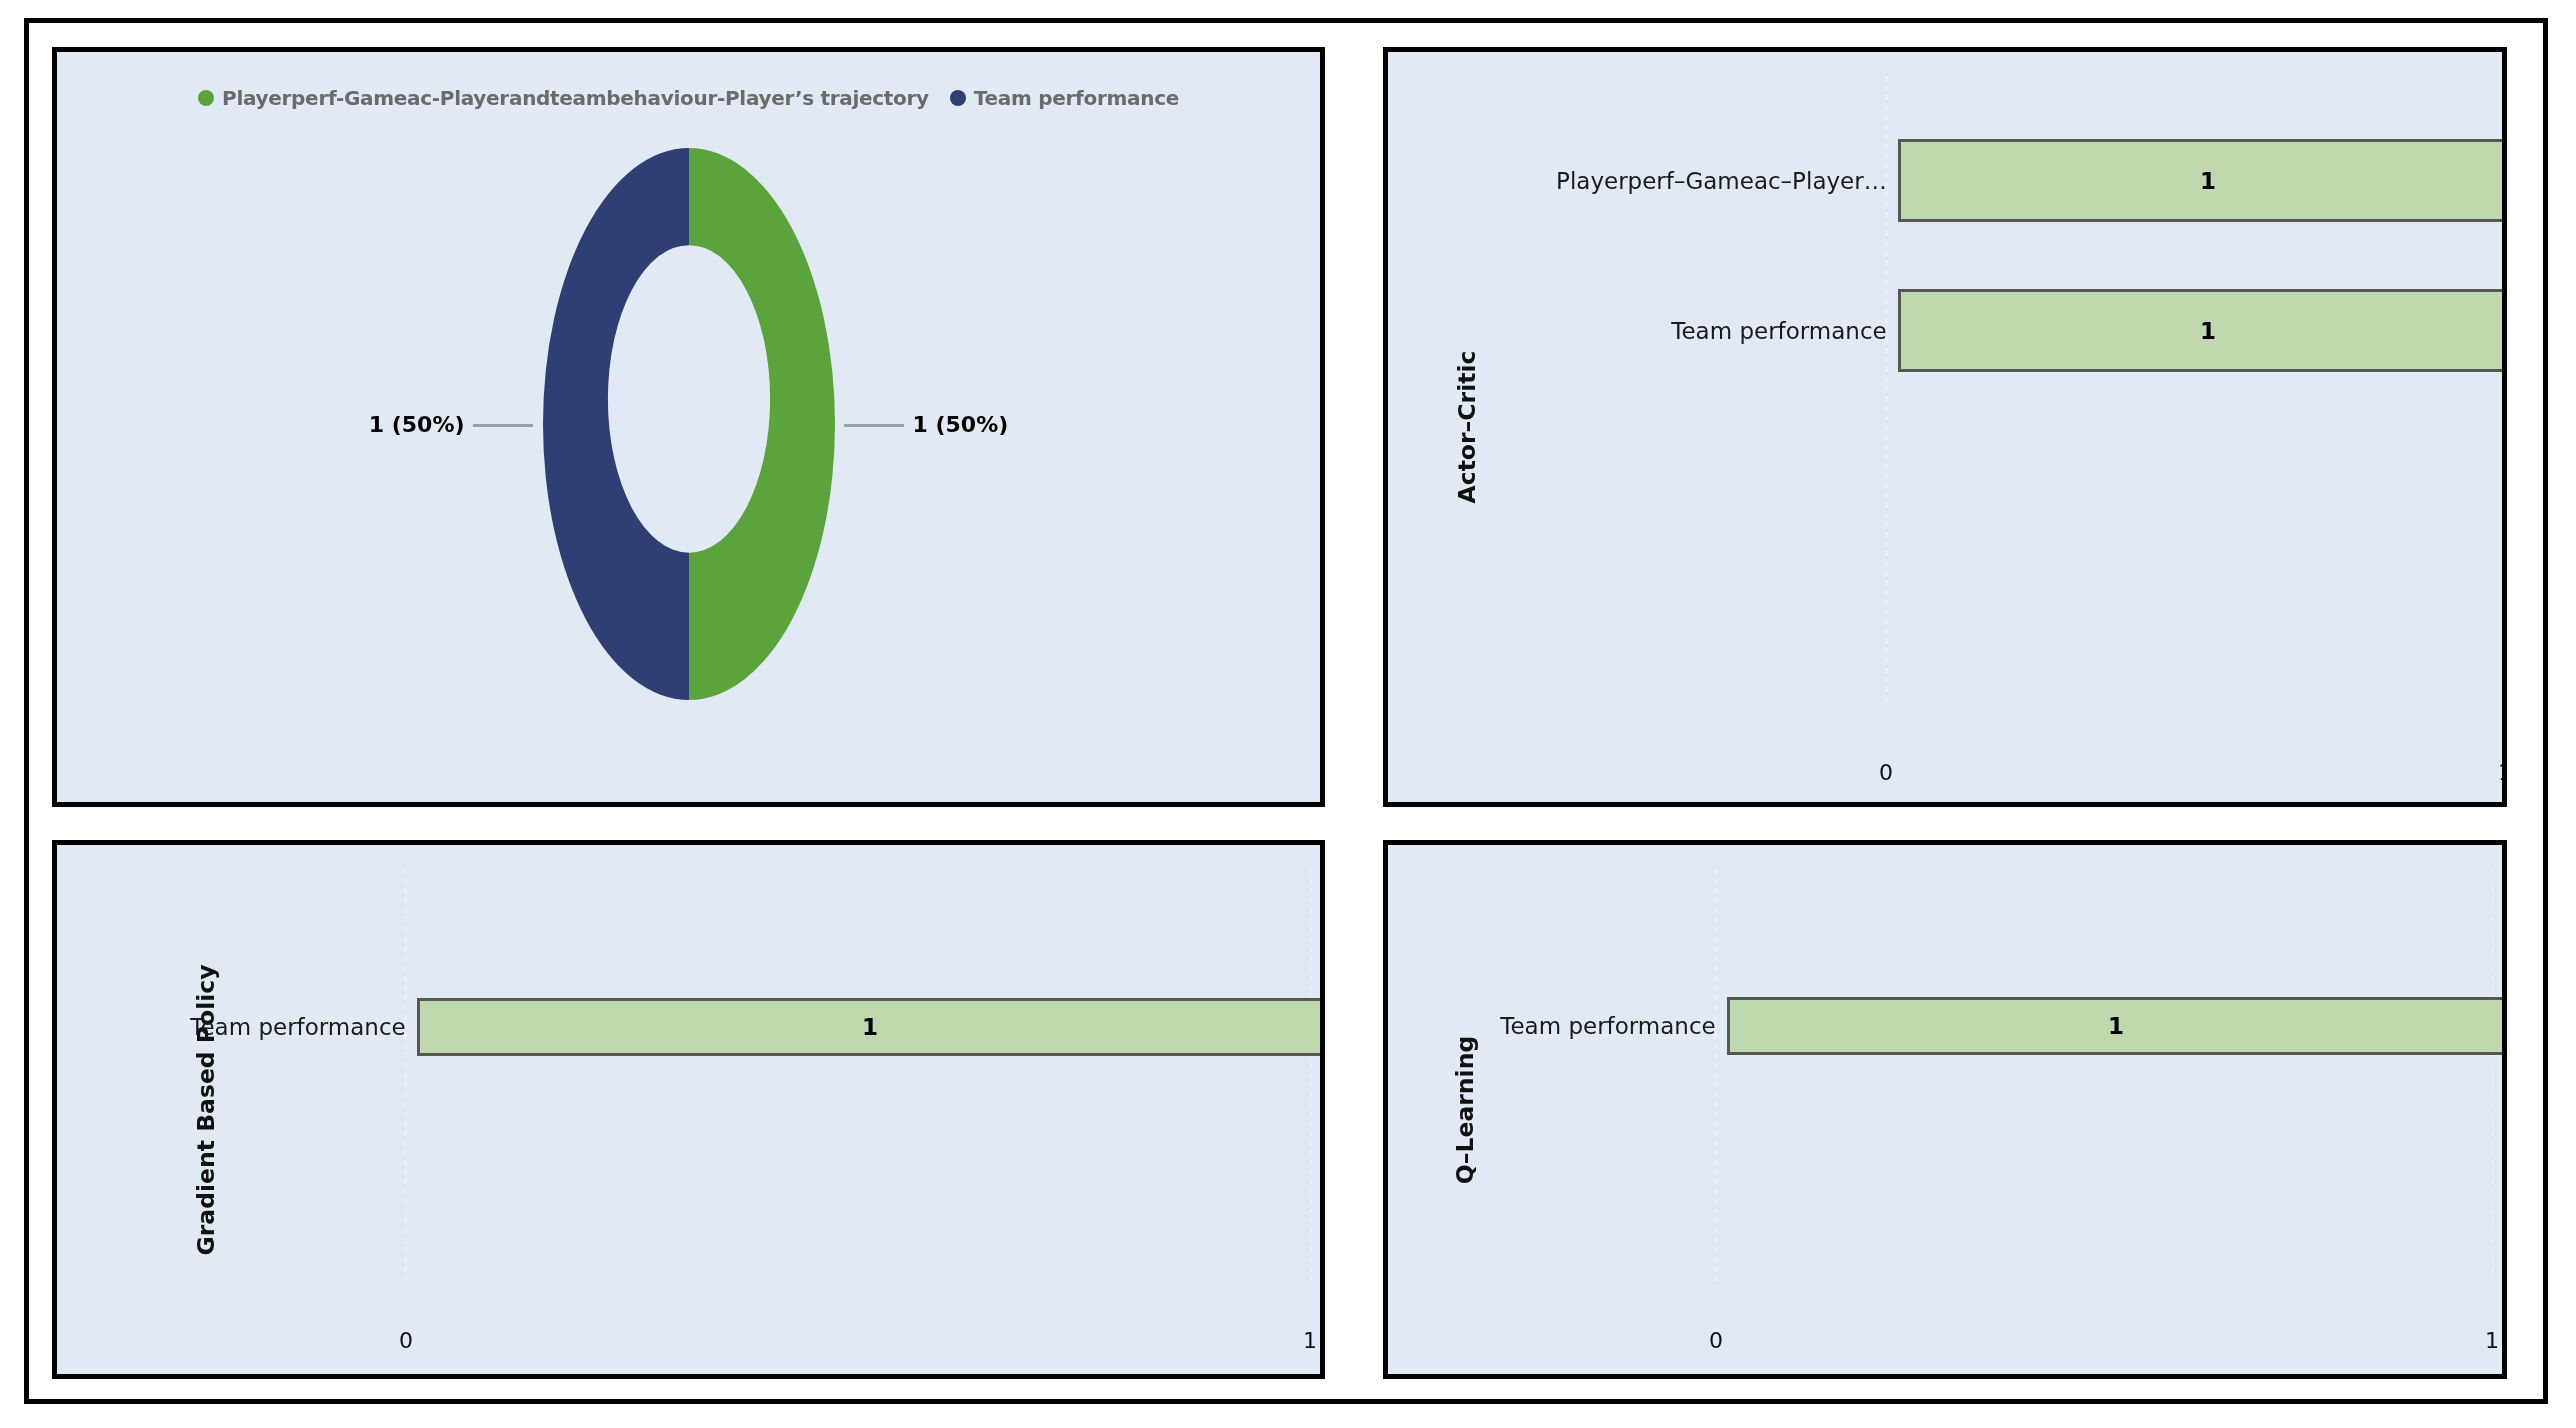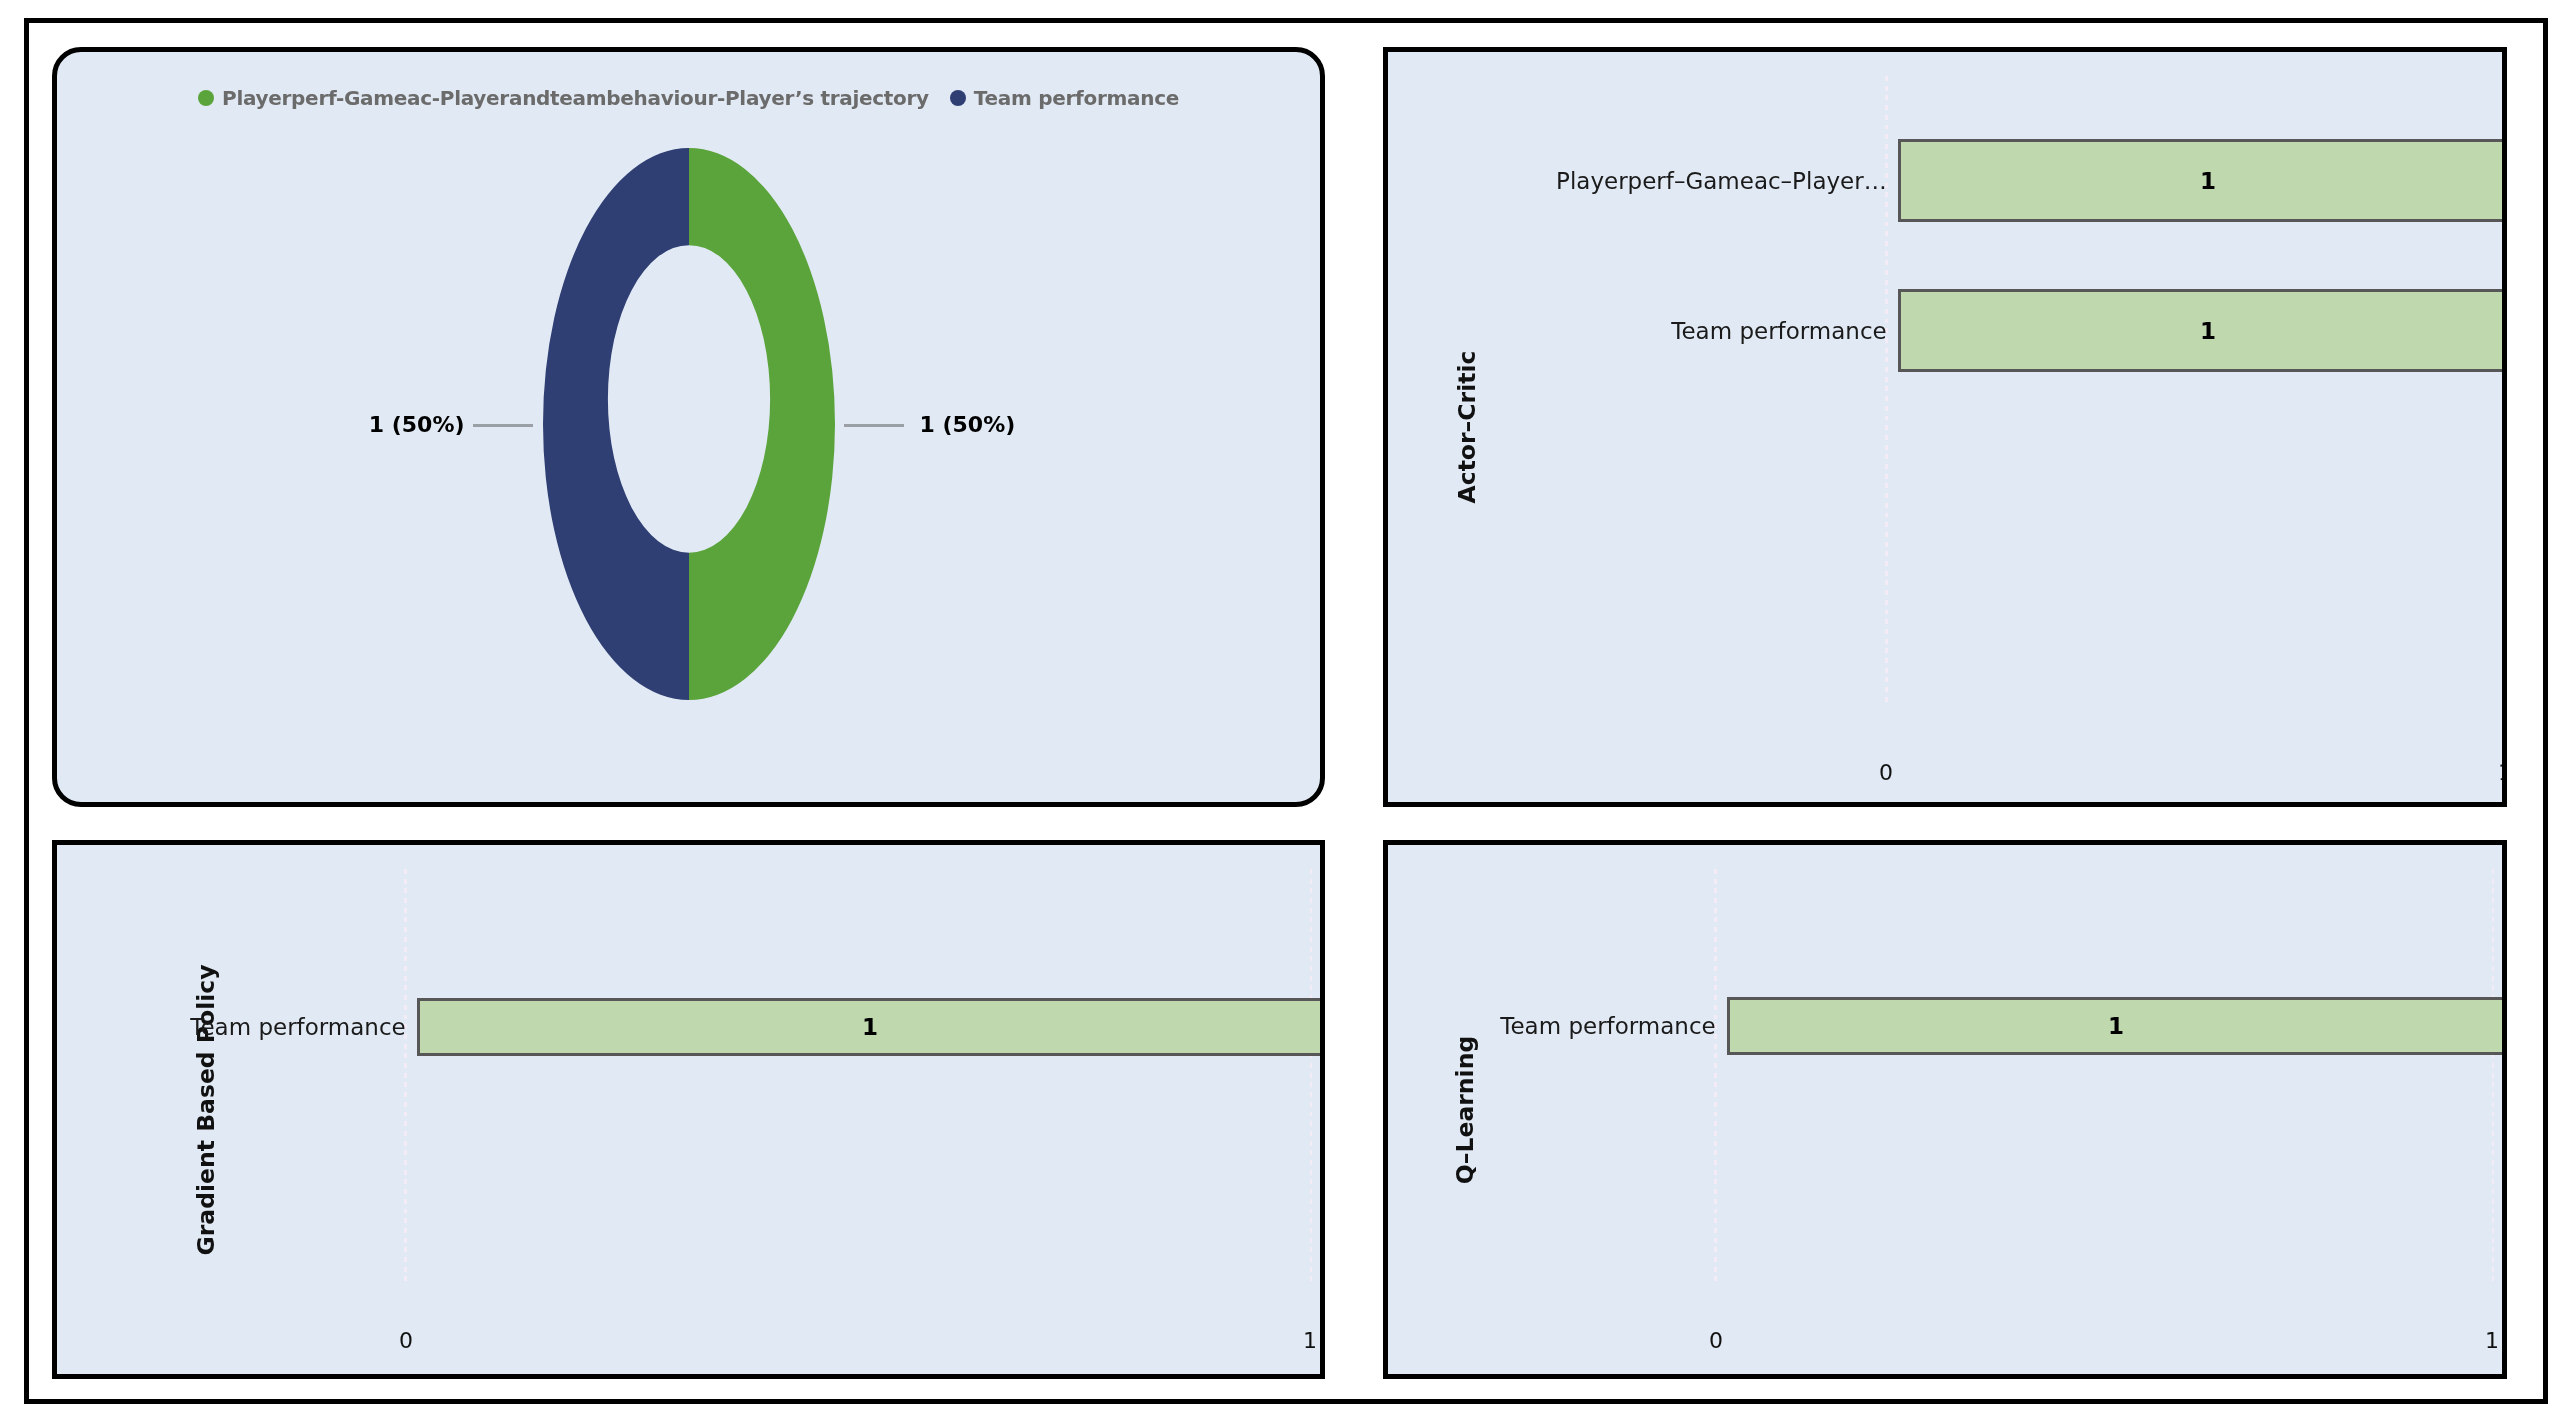--- a/index.html
+++ b/index.html
@@ -15,21 +15,21 @@
   }
 
   .panel{
     position:absolute;
     background:#E1EAF4;
     border:5.7px solid #000000;
     box-sizing:border-box;
     overflow:hidden;
   }
   
-  #panel-donut{ left:23px;  top:24px;   width:1273px; height:760px;border-radius:29px; }
+  #panel-donut{ left:23px;  top:24px;   width:1273px; height:760px; }
   
   #panel-ac  { left:1354px;top:24px;   width:1124px; height:760px; }
   
   #panel-gbp { left:23px;  top:817px; width:1273px; height:539px; }
   
   #panel-ql  { left:1354px;top:817px; width:1124px; height:539px; }
 
   
   .legend{
     position:absolute;
@@ -61,21 +61,20 @@
   #donut{
     position:absolute; left:0; top:0; width:292px; height:552px;
   }
   .donut-label{
     position:absolute;
     font-size:22px;
     font-weight:bold;
     color:#000000;
     white-space:nowrap;
     font-family:"DejaVu Sans",sans-serif;
-    margin-left:7px;
   }
   #donut-label-left{ right:calc(100% + 78px); top:50%; transform:translateY(-50%); }
   #donut-label-right{ left:calc(100% + 78px); top:50%; transform:translateY(-50%); }
   .leader{
     position:absolute;
     top:50%;
     height:3.2px;
     background:#9AA0A6;
     width:60px;
   }

